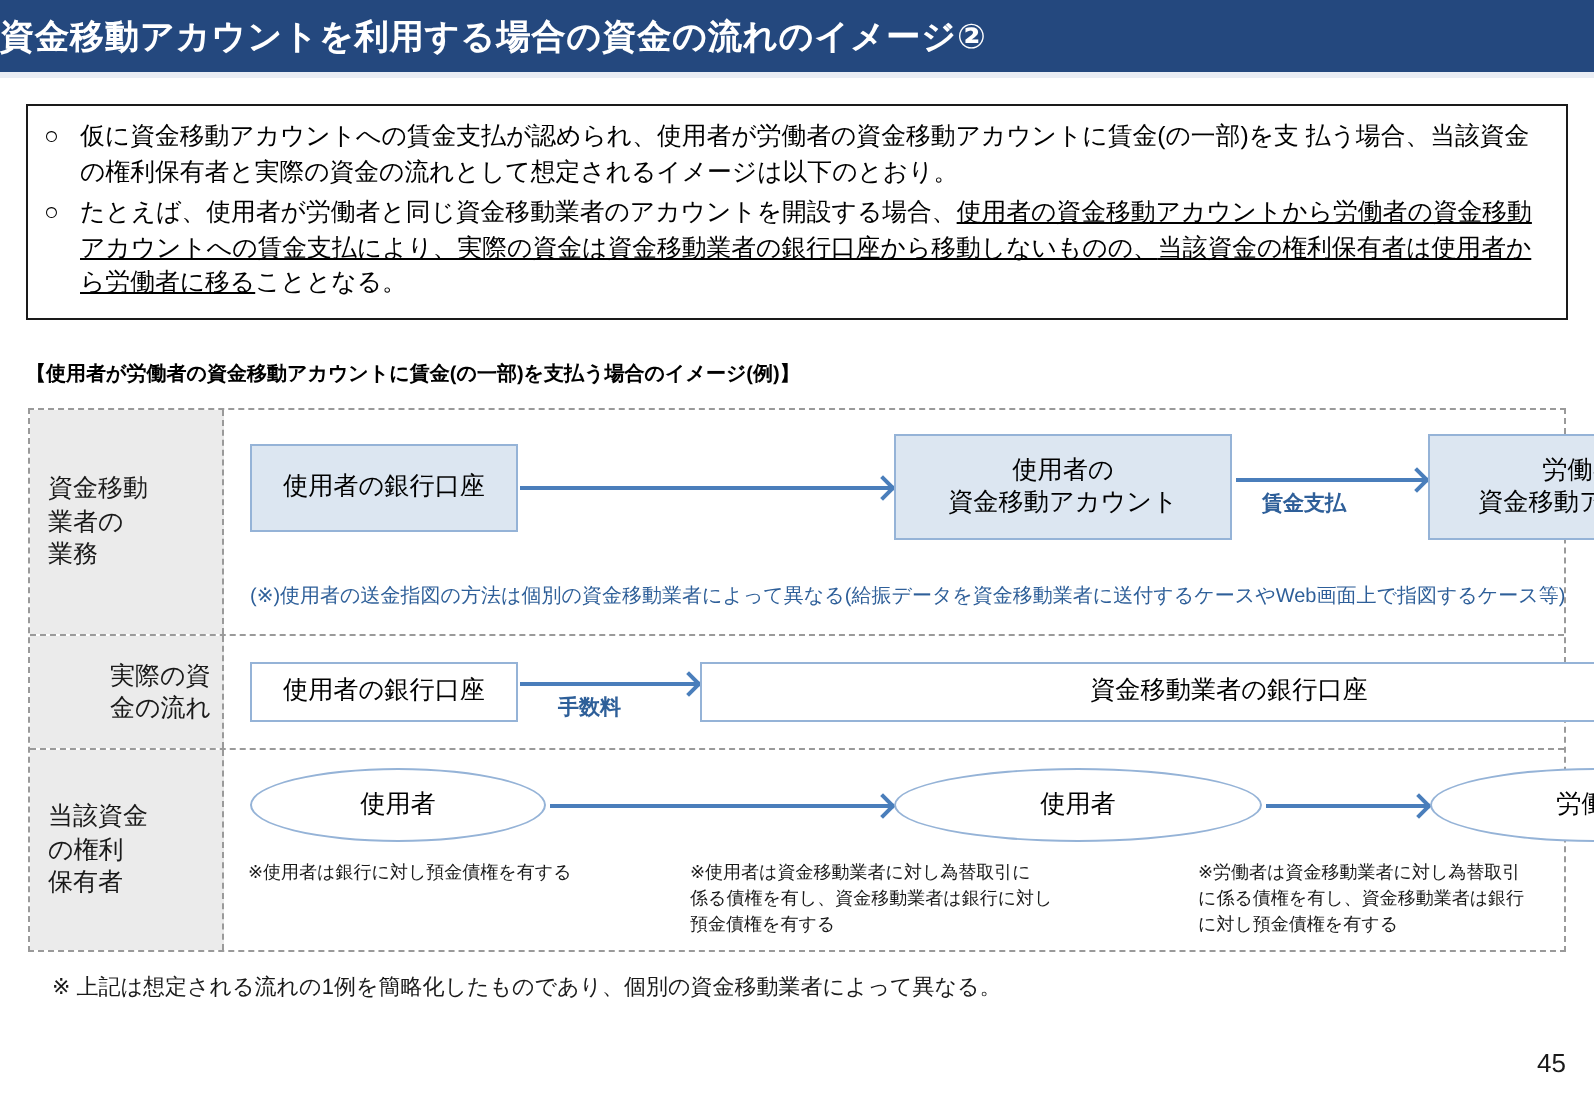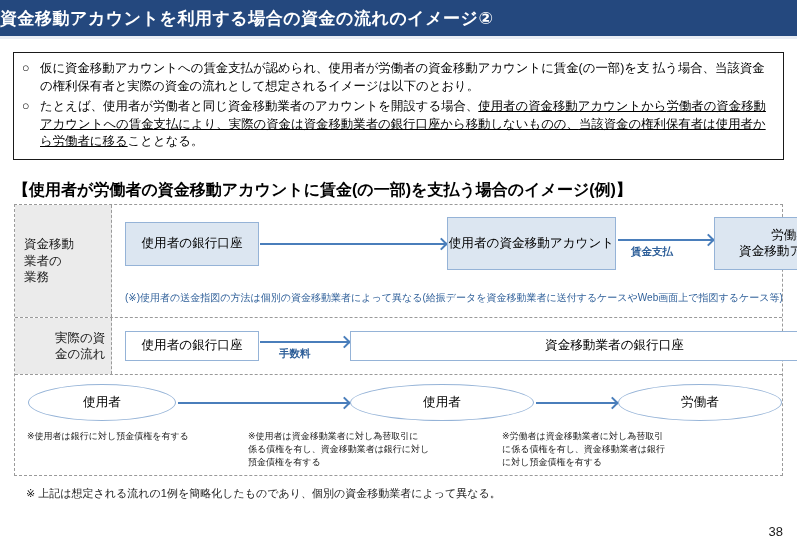--- a/index.html
+++ b/index.html
@@ -71,21 +71,21 @@
     line-height: 1.42;
   }
   .lead-body { flex: 1 1 auto; }
   .u { text-decoration: underline; text-underline-offset: 1px; }
 
   
   .section-heading {
     position: absolute;
     left: 13px;
     top: 180px;
-    font-size: 16px;
+    font-size: 10px;
     font-weight: bold;
     white-space: nowrap;
   }
 
   
   .diagram {
     position: absolute;
     left: 14px;
     top: 204px;
     width: 769px;
@@ -246,21 +246,21 @@
 業者の
 業務</div>
     <div class="rowbody">
 
       <div class="nodebox filled" style="left:13px; top:17px; width:134px; height:44px;">
         <span>使用者の銀行口座</span>
       </div>
 
       <div class="arrow" style="left:148px; top:38px; width:185px;"></div>
 
-      <div class="nodebox filled" style="left:335px; top:12px; width:169px; height:53px; flex-direction:row;">
+      <div class="nodebox filled" style="left:335px; top:12px; width:169px; height:53px; flex-direction:column;">
         <span>使用者の</span>
         <span>資金移動アカウント</span>
       </div>
 
       <div class="arrow" style="left:506px; top:34px; width:94px;"></div>
       <div class="arrow-label" style="left:519px; top:40px;">賃金支払</div>
 
       <div class="nodebox filled" style="left:602px; top:12px; width:165px; height:53px; flex-direction:column;">
         <span>労働者の</span>
         <span>資金移動アカウント</span>
@@ -284,20 +284,23 @@
       <div class="arrow-label" style="left:167px; top:29px;">手数料</div>
 
       <div class="nodebox plain" style="left:238px; top:13px; width:529px; height:30px;">
         <span>資金移動業者の銀行口座</span>
       </div>
 
     </div>
   </div>
 
   <div class="drow drow-3">
+    <div class="rowlabel" style="white-space:pre-line;">当該資金
+の権利
+保有者</div>
     <div class="rowbody">
 
       <div class="ellipse" style="left:13px; top:9px; width:148px; height:37px;">
         <span>使用者</span>
       </div>
 
       <div class="arrow" style="left:163px; top:27px; width:170px;"></div>
 
       <div class="ellipse" style="left:335px; top:9px; width:184px; height:37px;">
         <span>使用者</span>
@@ -318,13 +321,13 @@
       <div class="ellipse-note" style="left:487px; top:55px; width:230px; white-space:pre-line;">※労働者は資金移動業者に対し為替取引
 に係る債権を有し、資金移動業者は銀行
 に対し預金債権を有する</div>
 
     </div>
   </div>
 
 </div>
 
 <div class="footnote">※ 上記は想定される流れの1例を簡略化したものであり、個別の資金移動業者によって異なる。</div>
-<div class="page-number">38</div>
+<div class="page-number">45</div>
 
 </body></html>

